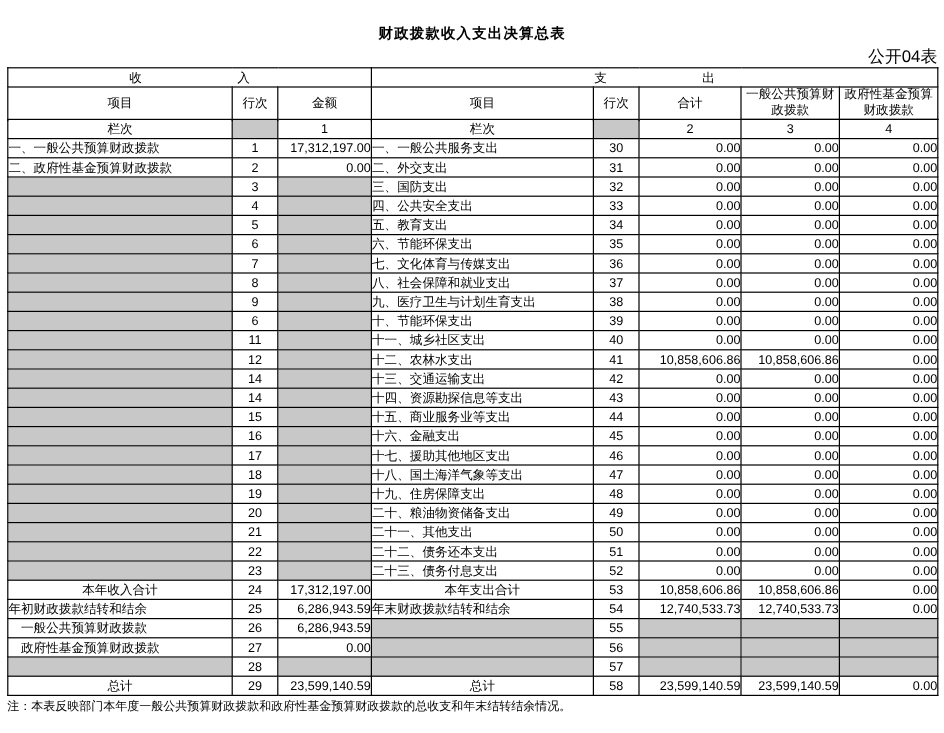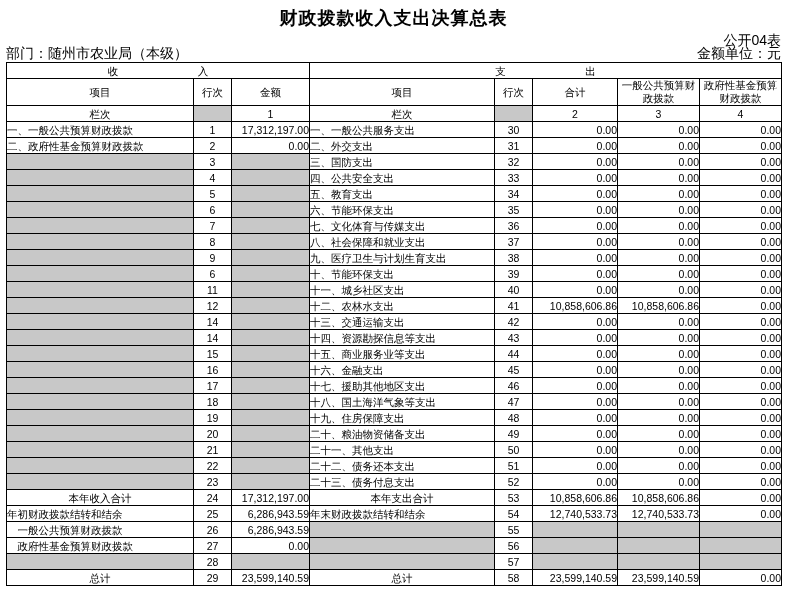--- a/index.html
+++ b/index.html
@@ -17,24 +17,24 @@
   }
   .page {
     position: relative;
     width: 787px;
     height: 611px;
     box-sizing: border-box;
     padding: 0 6px;
   }
   .title {
     text-align: center;
-    font-size: 18px;
+    font-size: 12px;
     font-weight: bold;
     letter-spacing: 1px;
-    padding-top: 6px;
+    padding-top: 20px;
     padding-bottom: 4px;
   }
   .meta-row {
     display: flex;
     justify-content: space-between;
     align-items: flex-end;
     font-size: 14px;
     line-height: 13px;
   }
   .meta-left {
@@ -100,24 +100,20 @@
 </head>
 <body>
 
 <div class="page">
 
   <div class="title">财政拨款收入支出决算总表</div>
 
   <div class="meta-row">
     <div class="meta-left">&nbsp;</div>
     <div class="meta-right">公开04表</div>
-  </div>
-  <div class="meta-row">
-    <div class="meta-left">部门：随州市农业局（本级）</div>
-    <div class="meta-right">金额单位：元</div>
   </div>
 
   <table class="main">
     <colgroup>
       <col style="width:187px">
       <col style="width:38px">
       <col style="width:78px">
       <col style="width:185px">
       <col style="width:38px">
       <col style="width:85px">
@@ -442,13 +438,14 @@
           <td class="num">23,599,140.59</td>
           <td class="ctr bold">总计</td>
           <td class="ctr">58</td>
           <td class="num">23,599,140.59</td>
           <td class="num">23,599,140.59</td>
           <td class="num">0.00</td>
         </tr>
       </tbody>
   </table>
 
+  <div class="footnote">注：本表反映部门本年度一般公共预算财政拨款和政府性基金预算财政拨款的总收支和年末结转结余情况。</div>
 </div>
 
 </body></html>

